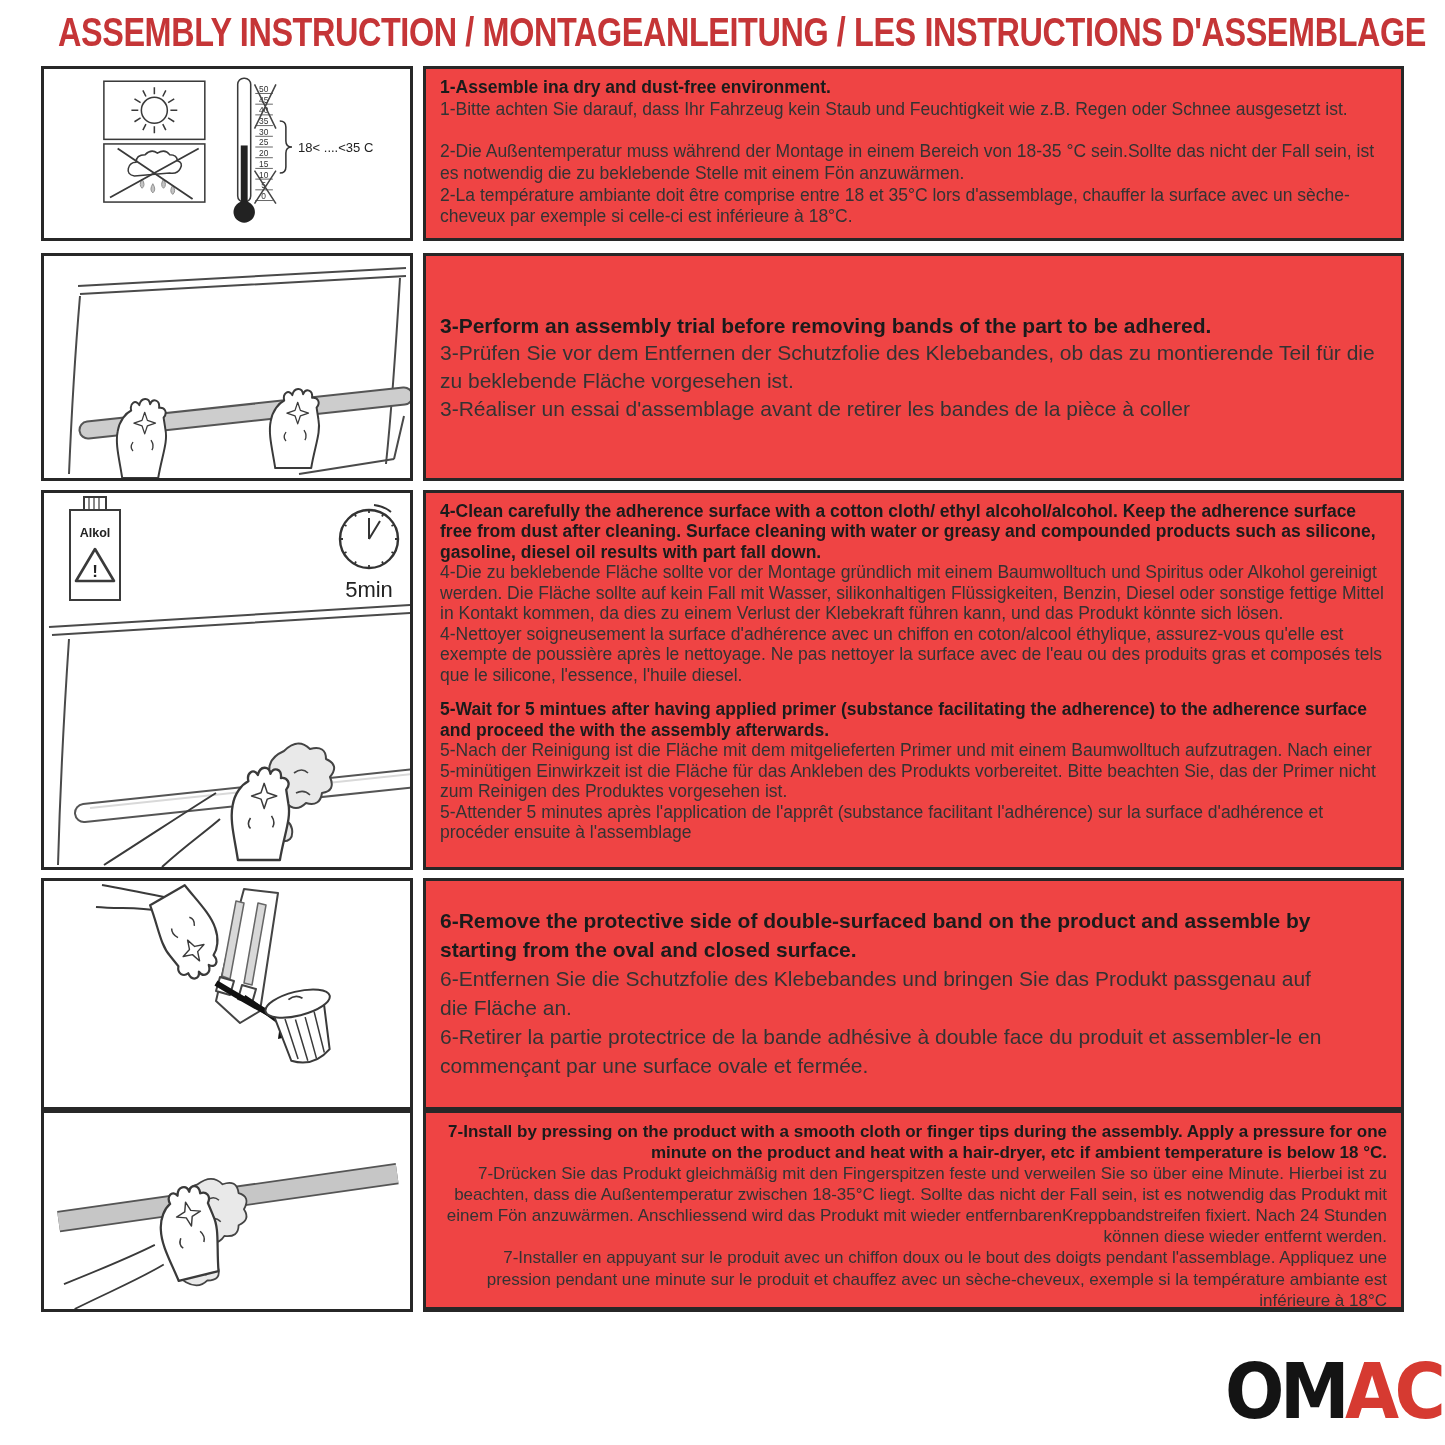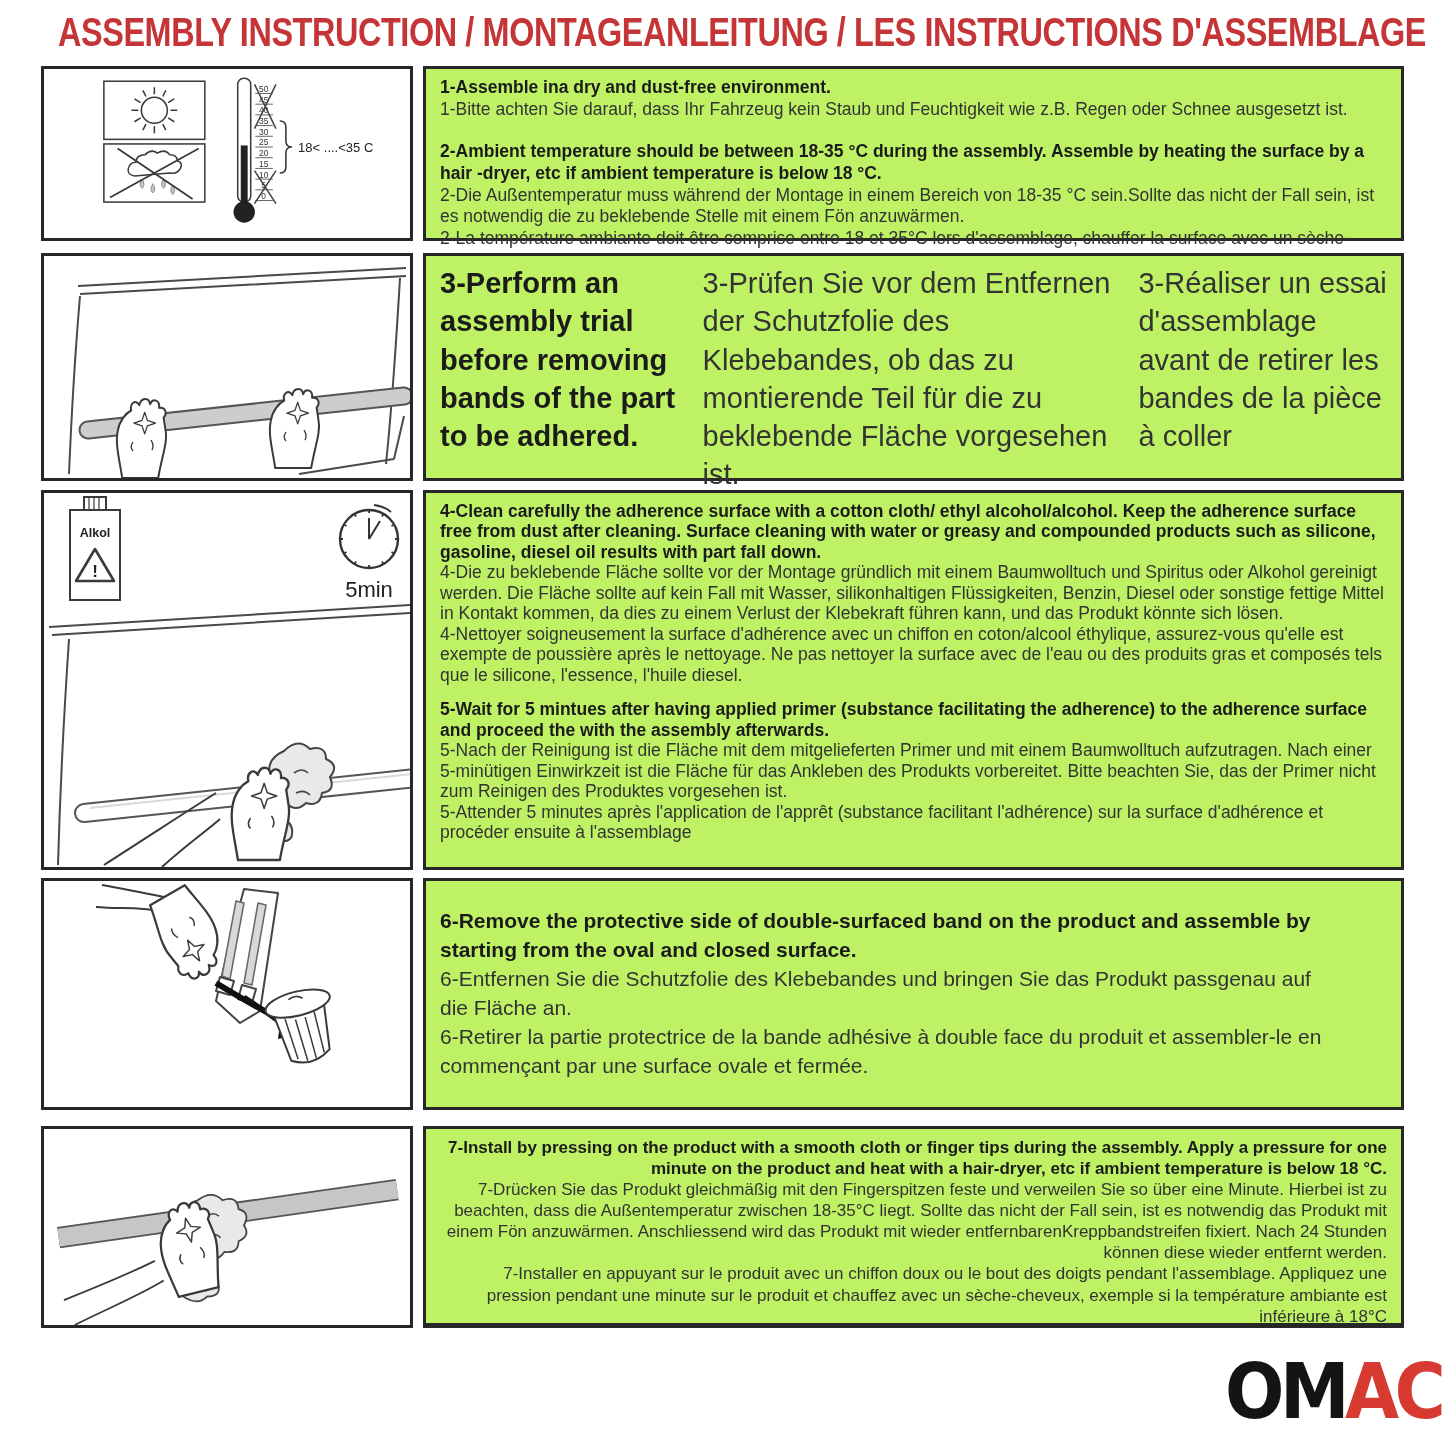--- a/index.html
+++ b/index.html
@@ -11,36 +11,36 @@
   .title{
     margin:10px 0 12px 17px;font-size:40px;font-weight:bold;color:#c53537;
     letter-spacing:-0.5px;white-space:nowrap;transform:scaleX(0.81);
     transform-origin:left center;line-height:1.1;
   }
   .row{display:flex;gap:10px;box-sizing:border-box;}
   .row .art{
     flex:0 0 372px;box-sizing:border-box;border:3px solid #272727;background:#fff;
   }
   .row .txt{
-    flex:1;box-sizing:border-box;border:3px solid #272727;background:#bef264;
+    flex:1;box-sizing:border-box;border:3px solid #272727;background:#ef4444;
     padding:8px 14px;color:#333;
   }
   .art svg{display:block;width:100%;height:100%;}
   p{margin:0;}
   .b{font-weight:bold;color:#1b1b1b;}
   .sp{width:100%;}
   .r1{height:175px;margin-bottom:12px;}
   .r1 .txt{font-size:17.5px;line-height:1.25;}
   .r1 .sp{height:20px;}
   .r2{height:228px;margin-bottom:9px;}
-  .r2 .txt{font-size:29px;line-height:1.32;display:flex;flex-direction:row;justify-content:center;gap:7px;}
+  .r2 .txt{font-size:21px;line-height:1.32;display:flex;flex-direction:column;justify-content:center;}
   .r3{height:380px;margin-bottom:8px;}
   .r3 .txt{font-size:17.5px;line-height:1.17;}
   .r3 .sp{height:14px;}
-  .r4{height:232px;margin-bottom:16px;border-radius:20px;}
+  .r4{height:232px;margin-bottom:0;border-radius:20px;}
   .r4 .txt{font-size:21px;line-height:1.38;display:flex;flex-direction:column;justify-content:center;padding-right:60px;}
   .r5{height:202px;text-align:right;}
   .r5 .txt{font-size:17px;line-height:1.24;border-bottom-width:5px;}
   .logo{
     position:absolute;top:1352px;right:0;background:#fff;padding:0 4px 6px 16px;
     font-family:"DejaVu Sans",sans-serif;font-weight:bold;font-size:76px;line-height:1.05;
     letter-spacing:-5px;transform:scaleX(0.92);transform-origin:right center;white-space:nowrap;
   }
   .logo .om{color:#141414;}
   .logo .ac{color:#d63a31;}
@@ -97,21 +97,20 @@
           <path d="M219,20 L247,78 M247,20 L219,78 M219,133 L247,176 M247,133 L219,176" stroke="#444" stroke-width="2"></path>
           <path d="M252,68 Q260,68 260,76 L260,94 Q260,102 268,102 Q260,102 260,110 L260,128 Q260,136 252,136" stroke="#333"></path>
           <text x="276" y="108" font-size="17" fill="#222" stroke="none">18&lt; ....&lt;35 C</text>
         </g>
       </svg>
     </div>
     <div class="txt">
       <p class="b">1-Assemble ina dry and dust-free environment.</p>
       <p>1-Bitte achten Sie darauf, dass Ihr Fahrzeug kein Staub und Feuchtigkeit wie z.B. Regen oder Schnee ausgesetzt ist.</p>
       <div class="sp"></div>
-      <p class="b">2-Ambient temperature should be between 18-35 °C  during the assembly. Assemble by heating the surface by a hair -dryer, etc if ambient temperature is below 18 °C.</p>
       <p>2-Die Außentemperatur muss während der Montage in einem Bereich von 18-35 °C  sein.Sollte das nicht der Fall sein, ist es notwendig die zu beklebende Stelle mit einem Fön anzuwärmen.</p>
       <p>2-La température ambiante doit être comprise entre 18 et 35°C lors d'assemblage, chauffer la surface avec un sèche-cheveux par exemple si celle-ci est inférieure à 18°C.</p>
     </div>
   </div>
 
   <div class="row r2">
     <div class="art">
       <svg viewBox="0 0 366 222">
         <defs>
           <g id="grip-hand">

